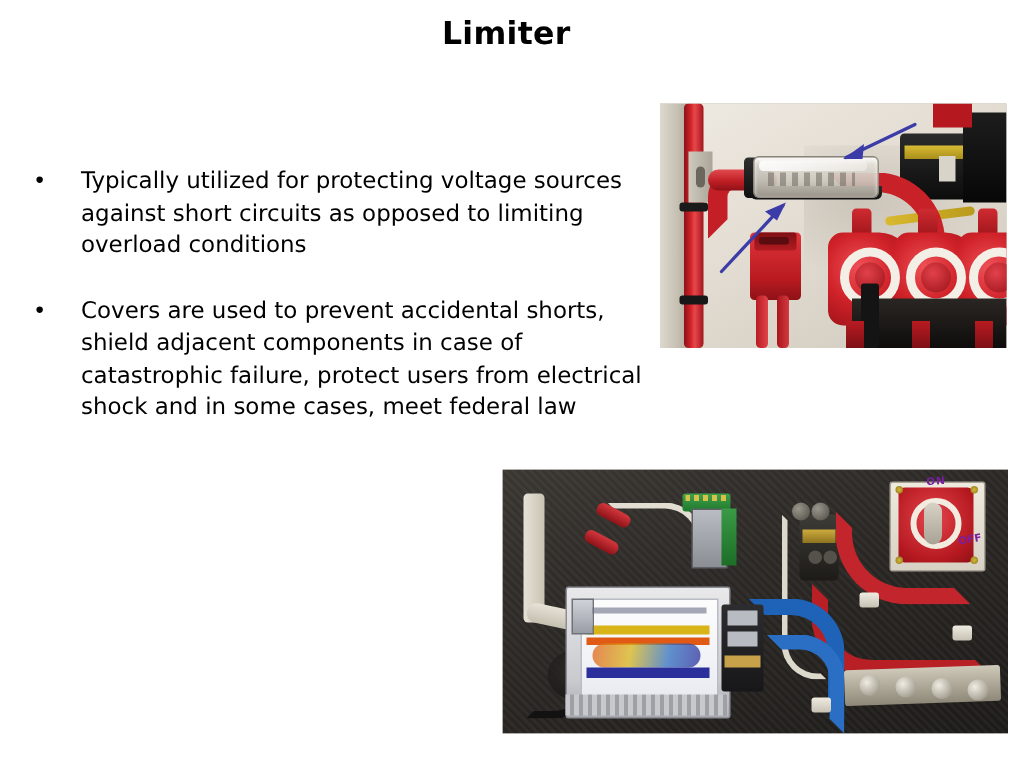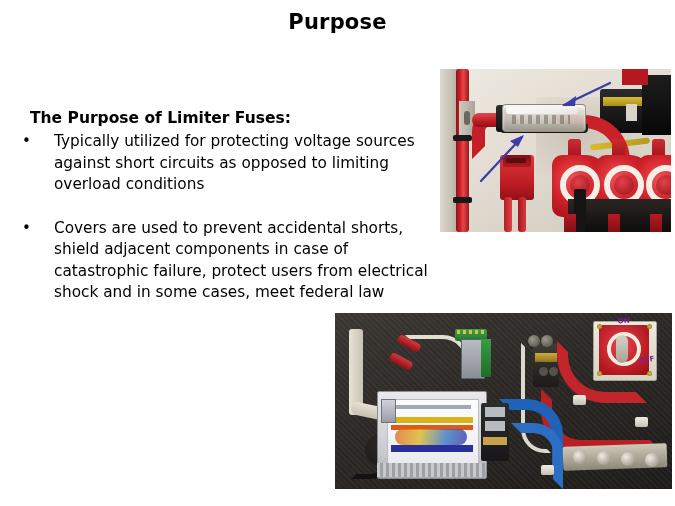--- a/index.html
+++ b/index.html
@@ -458,25 +458,24 @@
   .b-blackblob {
     left: 30px; top: 120px; width: 40px; height: 34px;
     background: radial-gradient(ellipse at 40% 40%, #2c2926, #141312);
     border-radius: 50%;
     opacity: .85;
   }
 </style>
 </head>
 <body>
 
-<div class="slide-title">Purpose</div>
+<div class="slide-title">Limiter</div>
 
 <div class="text-column">
 
-  <div class="lead-heading">The Purpose of Limiter Fuses:</div>
 
   <div class="bullet-row">
     <span class="bullet-mark">•</span>
     <span class="bullet-text">Typically utilized for protecting voltage sources against short circuits as opposed to limiting overload conditions</span>
   </div>
 
   <div class="bullet-row">
     <span class="bullet-mark">•</span>
     <span class="bullet-text">Covers are used to prevent accidental shorts, shield adjacent components in case of catastrophic failure, protect users from electrical shock and in some cases, meet federal law</span>
   </div>

